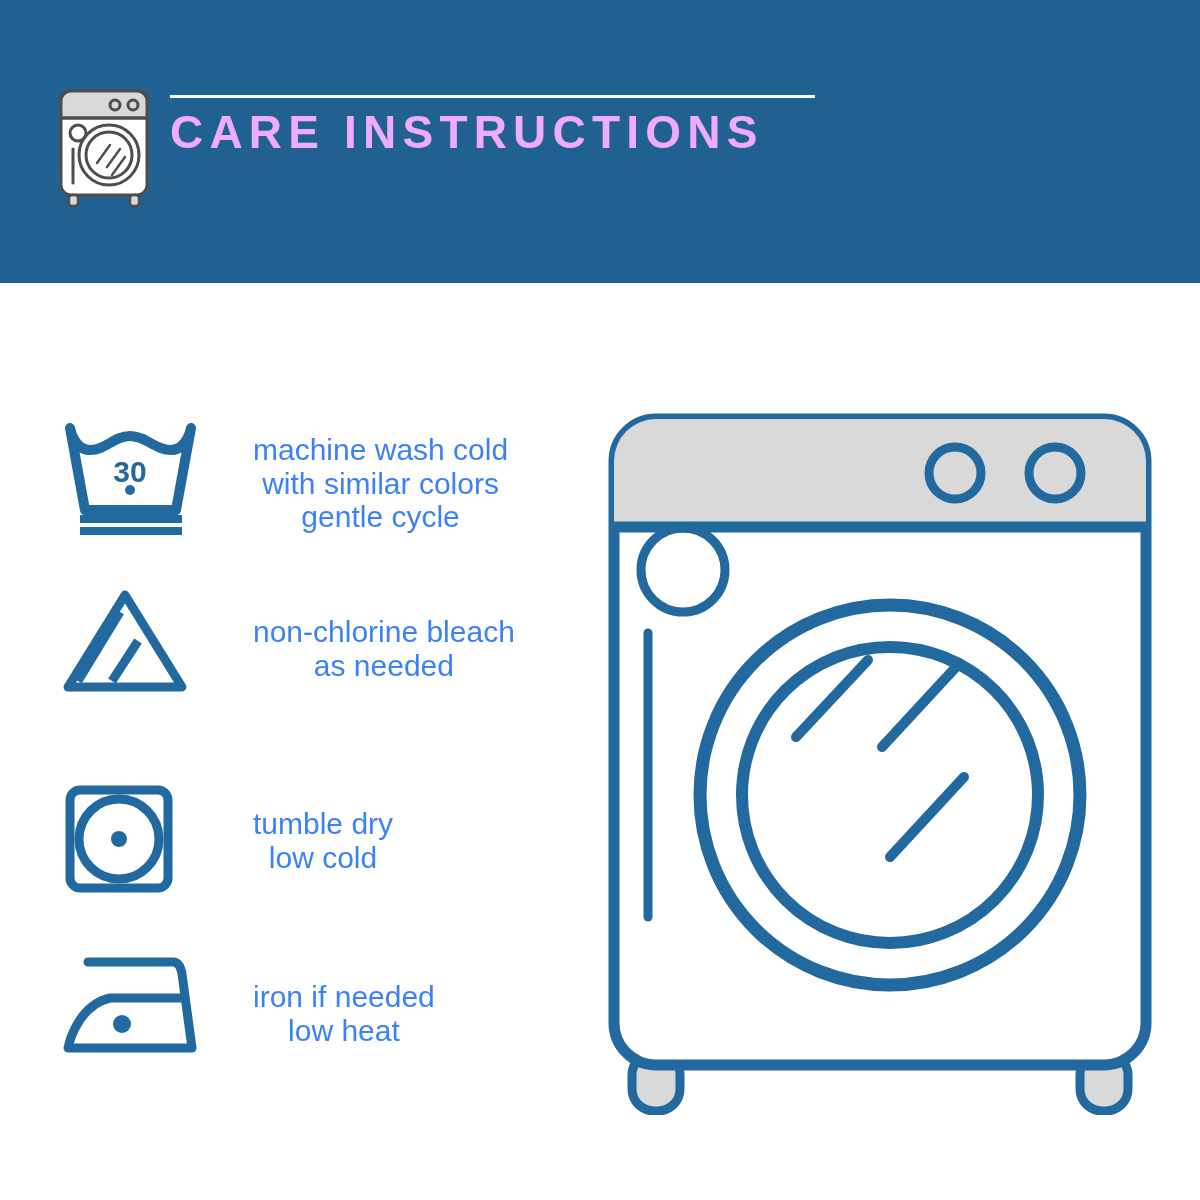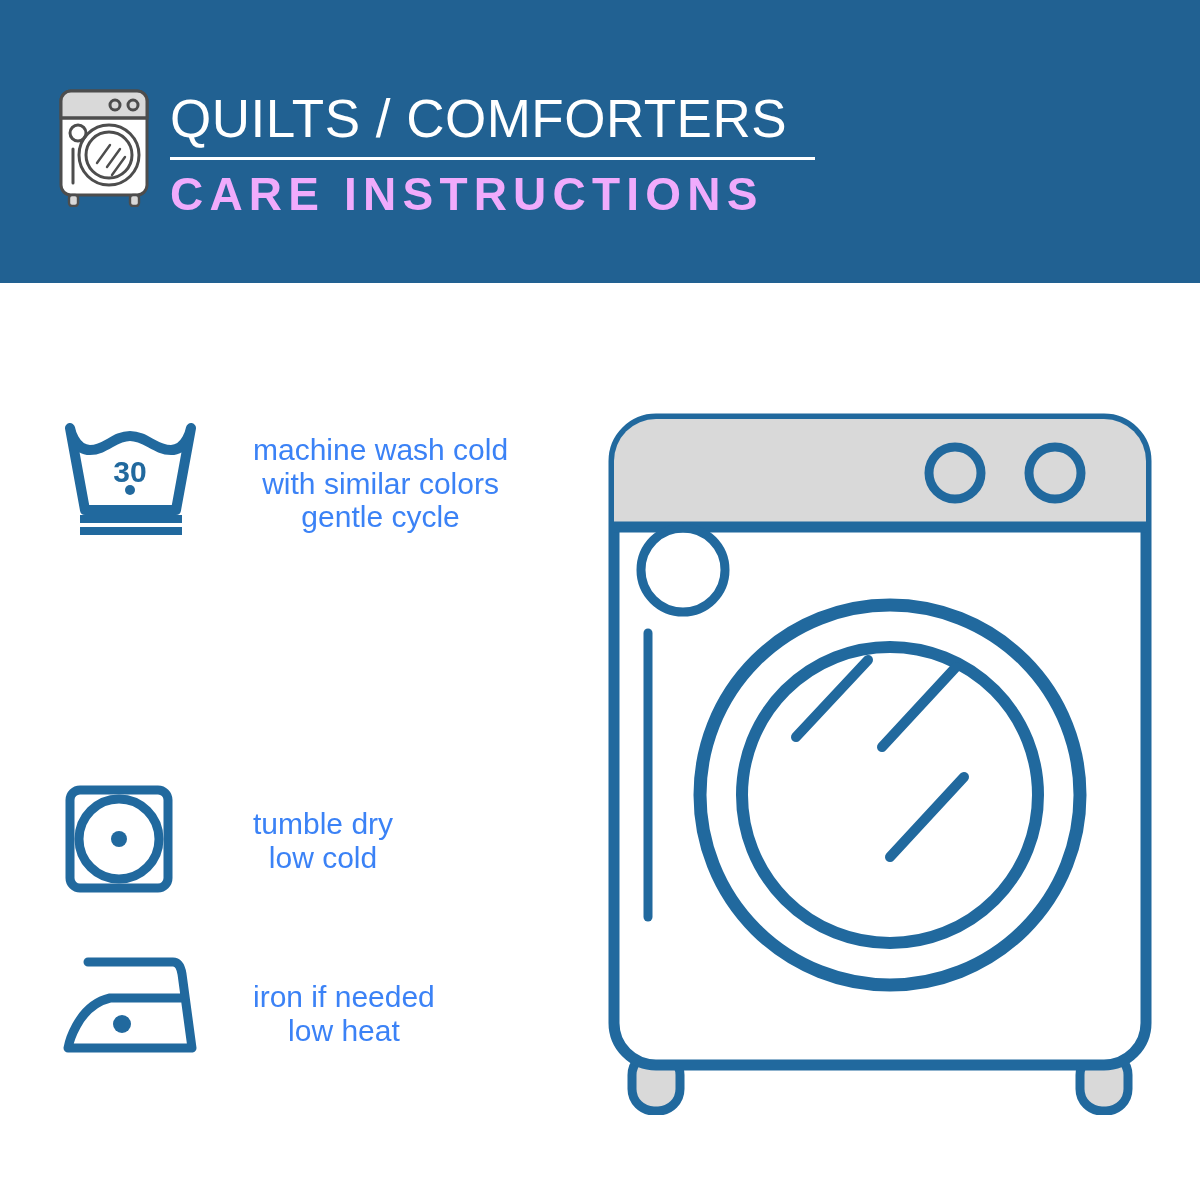--- a/index.html
+++ b/index.html
@@ -137,21 +137,20 @@
         <line x1="45" y1="80" x2="58" y2="62" stroke="#4d4d4d" stroke-width="2.4" stroke-linecap="round"></line>
         <line x1="55" y1="84" x2="68" y2="66" stroke="#4d4d4d" stroke-width="2.4" stroke-linecap="round"></line>
         <line x1="60" y1="92" x2="73" y2="74" stroke="#4d4d4d" stroke-width="2.4" stroke-linecap="round"></line>
 
         <rect x="17" y="112" width="9" height="11" rx="3" ry="3" fill="#d9d9d9" stroke="#4d4d4d" stroke-width="2.4"></rect>
         <rect x="78" y="112" width="9" height="11" rx="3" ry="3" fill="#d9d9d9" stroke="#4d4d4d" stroke-width="2.4"></rect>
       </svg>
     </div>
 
     <div id="header-titles">
-      <div id="title-line1">QUILTS / COMFORTERS</div>
       <div id="title-rule"></div>
       <div id="title-line2">CARE INSTRUCTIONS</div>
     </div>
 
   </div>
 
   <div id="row-wash" class="care-row">
     <div id="icon-wash" class="care-icon">
       <svg viewBox="0 0 152 116" width="152" height="116">
 
@@ -164,20 +163,33 @@
 
         <line x1="20" y1="99" x2="122" y2="99" stroke="#21699e" stroke-width="8" stroke-linecap="butt"></line>
         <line x1="20" y1="111" x2="122" y2="111" stroke="#21699e" stroke-width="8" stroke-linecap="butt"></line>
       </svg>
     </div>
     <div id="text-wash" class="care-text">machine wash cold
 with similar colors
 gentle cycle</div>
   </div>
 
+  <div id="row-bleach" class="care-row">
+    <div id="icon-bleach" class="care-icon">
+      <svg viewBox="0 0 130 110" width="130" height="110">
+
+        <path d="M65,10 L122,102 L8,102 Z" fill="none" stroke="#21699e" stroke-width="9" stroke-linejoin="round"></path>
+
+        <line x1="60" y1="27" x2="18" y2="96" stroke="#21699e" stroke-width="9" stroke-linecap="butt"></line>
+        <line x1="78" y1="56" x2="52" y2="96" stroke="#21699e" stroke-width="9" stroke-linecap="butt"></line>
+      </svg>
+    </div>
+    <div id="text-bleach" class="care-text">non-chlorine bleach
+as needed</div>
+  </div>
 
   <div id="row-dry" class="care-row">
     <div id="icon-dry" class="care-icon">
       <svg viewBox="0 0 118 118" width="118" height="118">
 
         <rect x="10" y="10" width="98" height="98" rx="10" ry="10" fill="none" stroke="#21699e" stroke-width="9"></rect>
 
         <circle cx="59" cy="59" r="40" fill="none" stroke="#21699e" stroke-width="9"></circle>
 
         <circle cx="59" cy="59" r="8" fill="#21699e"></circle>

